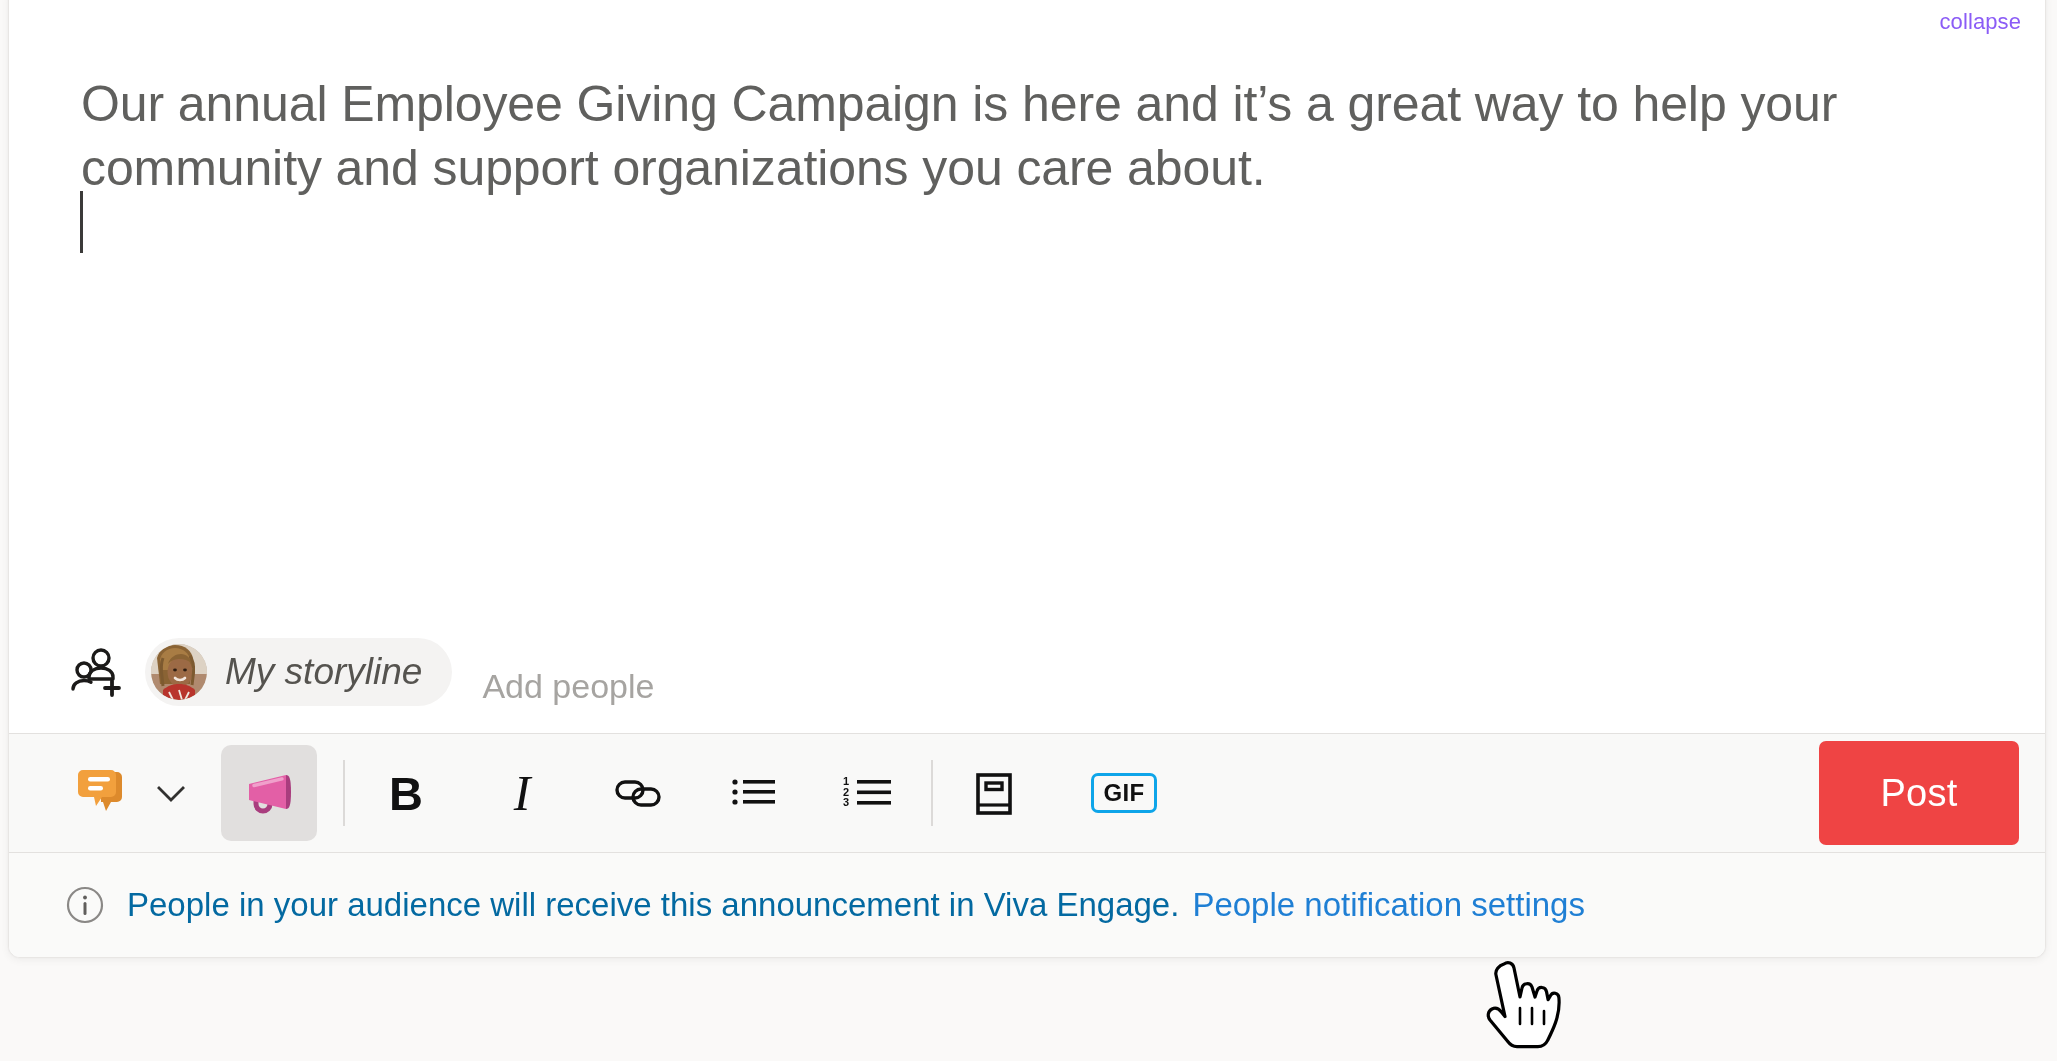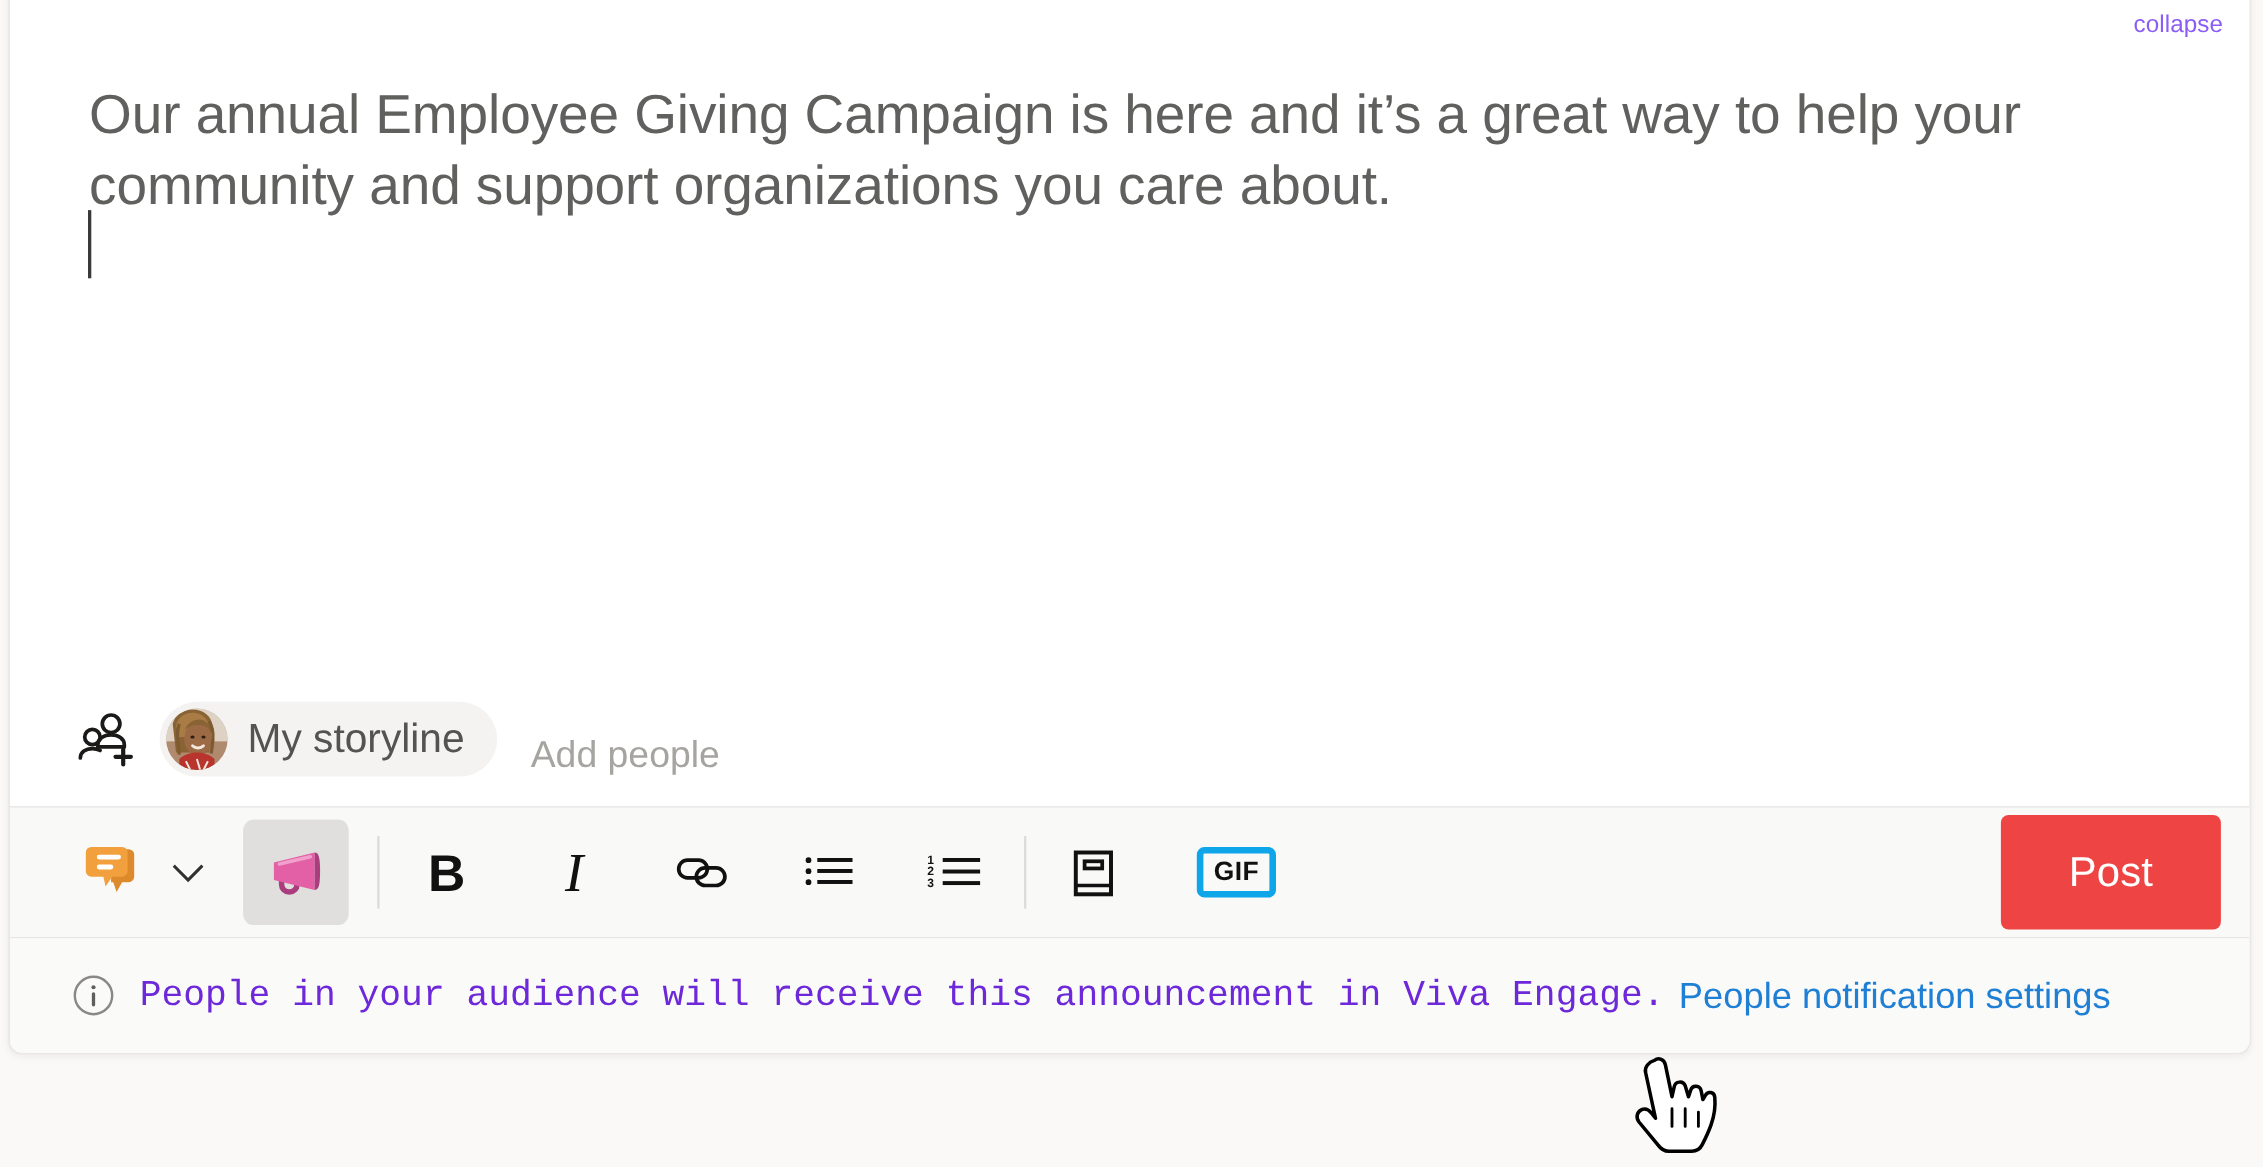--- a/index.html
+++ b/index.html
@@ -115,20 +115,21 @@
     position: relative;
     display: block;
   }
   .avatar svg { display: block; width: 100%; height: 100%; }
   .audience-name {
     font-size: 37px;
     color: #55534f;
     margin-left: 18px;
     white-space: nowrap;
     font-family: "Liberation Sans", sans-serif;
+    font-style: italic;
   }
   .add-people {
     font-size: 34px;
     color: #a6a4a1;
     margin-left: 30px;
     white-space: nowrap;
     cursor: text;
     font-family: "Liberation Sans", sans-serif;
     margin-top: 28px;
   }
@@ -182,21 +183,21 @@
   .tb-glyph {
     font-size: 46px;
     color: #111111;
     line-height: 1;
     font-family: "Liberation Serif", serif;
     user-select: none;
   }
   .tb-glyph.bold { font-weight: bold; font-family: "Liberation Sans", sans-serif; font-size: 47px; }
   .tb-glyph.italic { font-style: italic; font-size: 50px; }
   .gif-box {
-    border: 6px solid #0ea5e9;
+    border: 3px solid #0ea5e9;
     border-radius: 7px;
     padding: 3px 9px;
     font-size: 24px;
     font-weight: bold;
     letter-spacing: .4px;
     color: #111;
     font-family: "Liberation Sans", sans-serif;
     line-height: 1.18;
   }
   .spacer { flex: 1 1 auto; }
@@ -219,23 +220,23 @@
     height: 104px;
     background: #fafaf9;
     display: flex;
     align-items: center;
     padding-left: 56px;
     box-sizing: border-box;
   }
   .info-icon { width: 40px; height: 40px; flex: 0 0 auto; margin-right: 22px; }
   .notice-text {
     font-size: 33px;
-    color: #6d28d9;
+    color: #0369a1;
     white-space: nowrap;
-    font-family: Liberation Mono, monospace;
+    font-family: Liberation Sans, sans-serif;
   }
   .notice-link {
     font-size: 33px;
     color: #1f7fd4;
     margin-left: 13px;
     white-space: nowrap;
     cursor: pointer;
     font-family: "Liberation Sans", sans-serif;
   }
 

